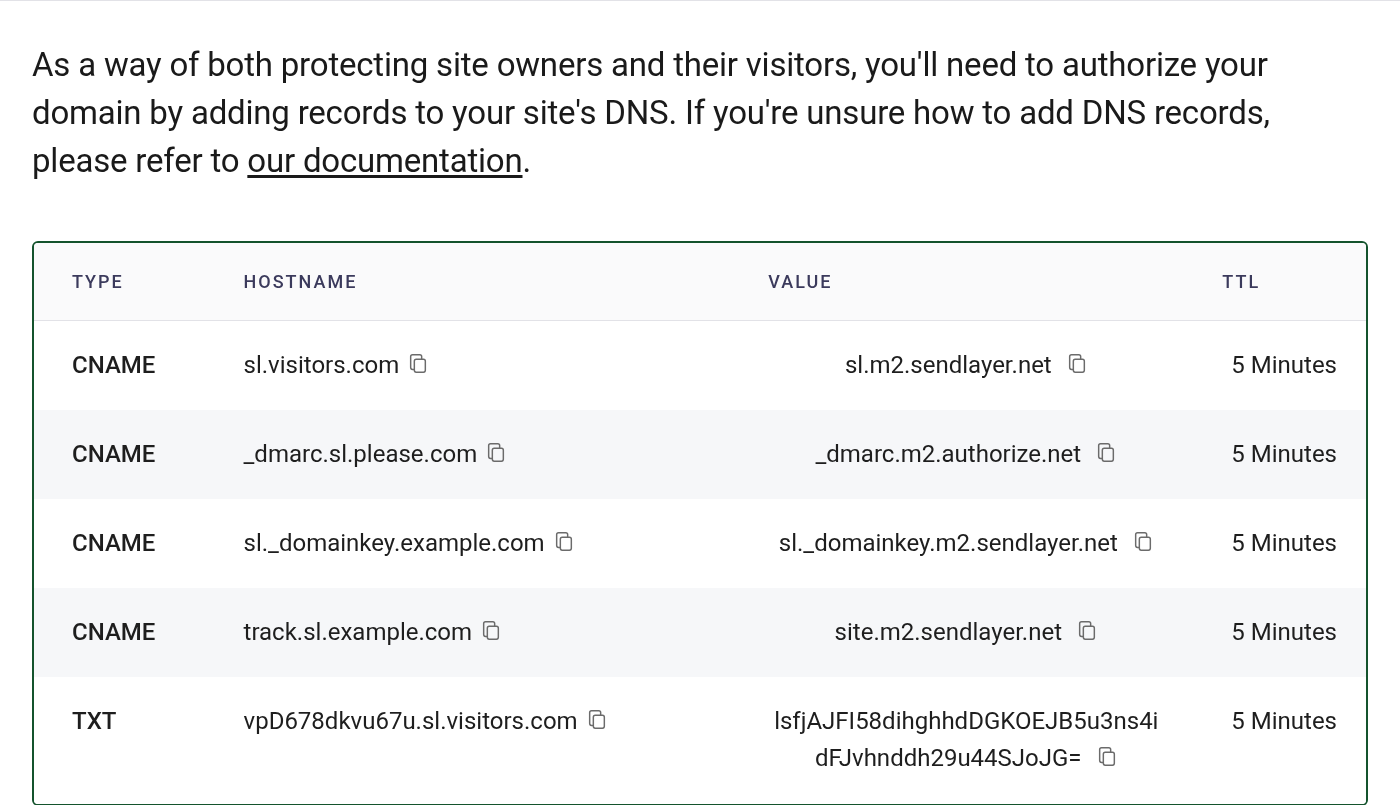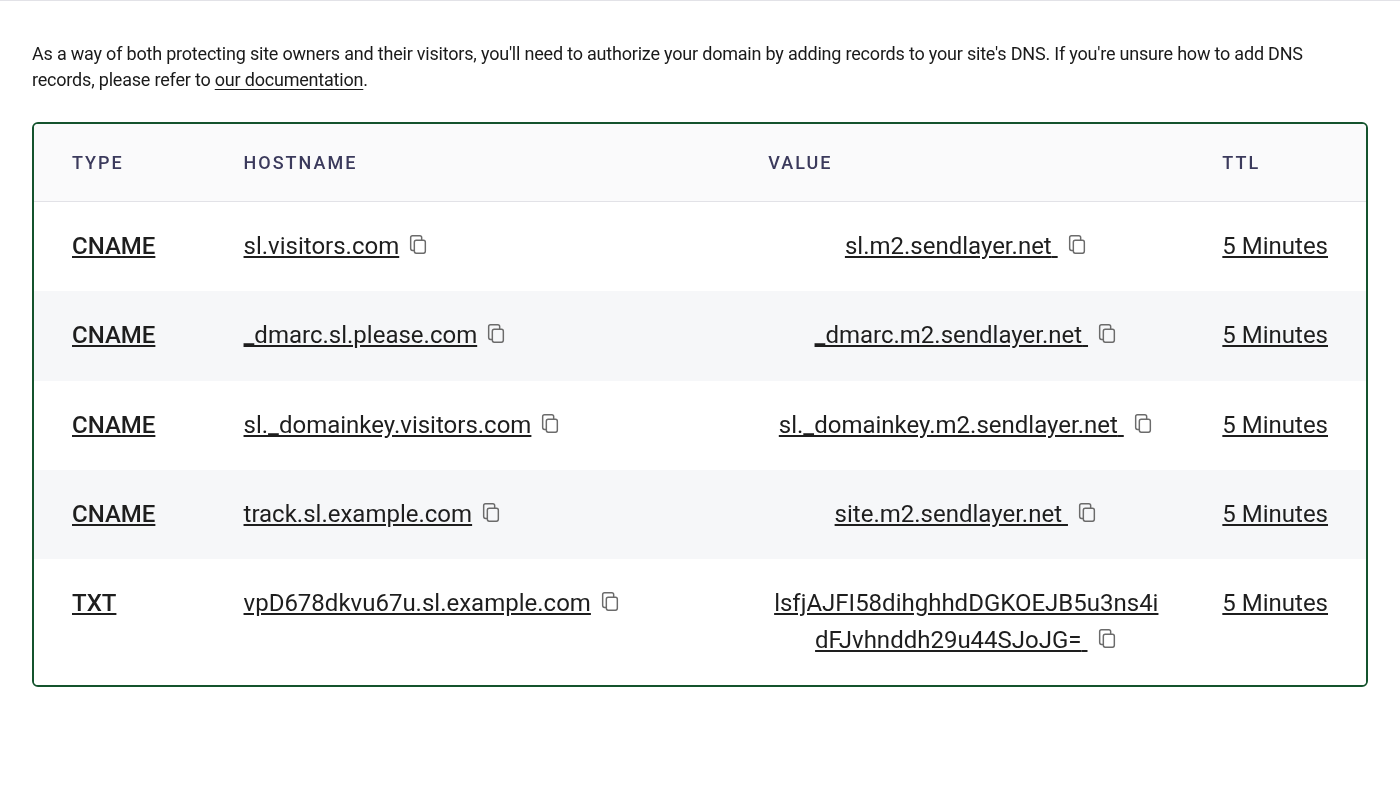--- a/index.html
+++ b/index.html
@@ -15,24 +15,24 @@
     }
     .top-border {
       border-top: 1px solid #e2e2e7;
       height: 1px;
       width: 100%;
     }
     .container {
       padding: 40px 32px 32px 32px;
     }
     .intro-text {
-      font-size: 18px;
+      font-size: 33px;
       line-height: 1.45;
       color: #1a1a1a;
-      margin-bottom: 29px;
+      margin-bottom: 56px;
       letter-spacing: -0.2px;
     }
     .intro-text a {
       color: #1a1a1a;
       text-decoration: underline;
       text-underline-offset: 3px;
     }
     .dns-table {
       width: 100%;
       border: 2px solid #14532d;
@@ -57,26 +57,25 @@
     }
     .dns-table tbody tr:nth-child(odd) td {
       background: #ffffff;
     }
     .dns-table tbody td {
       padding: 26px 20px 26px 38px;
       font-size: 24px;
       color: #1e1e1e;
       vertical-align: top;
       line-height: 1.55;
-      text-decoration: underline;
     }
     .col-type { width: 170px; font-weight: 500; }
     .col-hostname { width: 520px; }
     .col-value { width: 450px; text-align: center; }
-    .col-ttl { width: 180px; }
+    .col-ttl { width: 180px; text-align: center; }
     .copy-icon {
       display: inline-block;
       vertical-align: -2px;
       margin-left: 8px;
       width: 22px;
       height: 24px;
       cursor: pointer;
     }
     .copy-icon svg {
       width: 100%;
@@ -124,29 +123,29 @@
                 <path d="M16 8V5a2 2 0 0 0-2-2H6a2 2 0 0 0-2 2v12a2 2 0 0 0 2 2h2"></path>
               </svg></span></td>
           <td class="col-ttl">5 Minutes</td>
         </tr>
         <tr>
           <td class="col-type">CNAME</td>
           <td class="col-hostname"><span>_dmarc.sl.please.com</span><span class="copy-icon"><svg viewBox="0 0 24 24">
                 <rect x="8" y="8" width="12" height="14" rx="2"></rect>
                 <path d="M16 8V5a2 2 0 0 0-2-2H6a2 2 0 0 0-2 2v12a2 2 0 0 0 2 2h2"></path>
               </svg></span></td>
-          <td class="col-value"><span class="value-wrap">_dmarc.m2.sendlayer.net</span> <span class="copy-icon"><svg viewBox="0 0 24 24">
+          <td class="col-value"><span class="value-wrap">_dmarc.m2.authorize.net</span> <span class="copy-icon"><svg viewBox="0 0 24 24">
                 <rect x="8" y="8" width="12" height="14" rx="2"></rect>
                 <path d="M16 8V5a2 2 0 0 0-2-2H6a2 2 0 0 0-2 2v12a2 2 0 0 0 2 2h2"></path>
               </svg></span></td>
           <td class="col-ttl">5 Minutes</td>
         </tr>
         <tr>
           <td class="col-type">CNAME</td>
-          <td class="col-hostname"><span>sl._domainkey.visitors.com</span><span class="copy-icon"><svg viewBox="0 0 24 24">
+          <td class="col-hostname"><span>sl._domainkey.example.com</span><span class="copy-icon"><svg viewBox="0 0 24 24">
                 <rect x="8" y="8" width="12" height="14" rx="2"></rect>
                 <path d="M16 8V5a2 2 0 0 0-2-2H6a2 2 0 0 0-2 2v12a2 2 0 0 0 2 2h2"></path>
               </svg></span></td>
           <td class="col-value"><span class="value-wrap">sl._domainkey.m2.sendlayer.net</span> <span class="copy-icon"><svg viewBox="0 0 24 24">
                 <rect x="8" y="8" width="12" height="14" rx="2"></rect>
                 <path d="M16 8V5a2 2 0 0 0-2-2H6a2 2 0 0 0-2 2v12a2 2 0 0 0 2 2h2"></path>
               </svg></span></td>
           <td class="col-ttl">5 Minutes</td>
         </tr>
         <tr>
@@ -156,21 +155,21 @@
                 <path d="M16 8V5a2 2 0 0 0-2-2H6a2 2 0 0 0-2 2v12a2 2 0 0 0 2 2h2"></path>
               </svg></span></td>
           <td class="col-value"><span class="value-wrap">site.m2.sendlayer.net</span> <span class="copy-icon"><svg viewBox="0 0 24 24">
                 <rect x="8" y="8" width="12" height="14" rx="2"></rect>
                 <path d="M16 8V5a2 2 0 0 0-2-2H6a2 2 0 0 0-2 2v12a2 2 0 0 0 2 2h2"></path>
               </svg></span></td>
           <td class="col-ttl">5 Minutes</td>
         </tr>
         <tr>
           <td class="col-type">TXT</td>
-          <td class="col-hostname"><span>vpD678dkvu67u.sl.example.com</span><span class="copy-icon"><svg viewBox="0 0 24 24">
+          <td class="col-hostname"><span>vpD678dkvu67u.sl.visitors.com</span><span class="copy-icon"><svg viewBox="0 0 24 24">
                 <rect x="8" y="8" width="12" height="14" rx="2"></rect>
                 <path d="M16 8V5a2 2 0 0 0-2-2H6a2 2 0 0 0-2 2v12a2 2 0 0 0 2 2h2"></path>
               </svg></span></td>
           <td class="col-value"><span class="value-wrap">lsfjAJFI58dihghhdDGKOEJB5u3ns4idFJvhnddh29u44SJoJG=</span> <span class="copy-icon"><svg viewBox="0 0 24 24">
                 <rect x="8" y="8" width="12" height="14" rx="2"></rect>
                 <path d="M16 8V5a2 2 0 0 0-2-2H6a2 2 0 0 0-2 2v12a2 2 0 0 0 2 2h2"></path>
               </svg></span></td>
           <td class="col-ttl">5 Minutes</td>
         </tr>
       </tbody>

